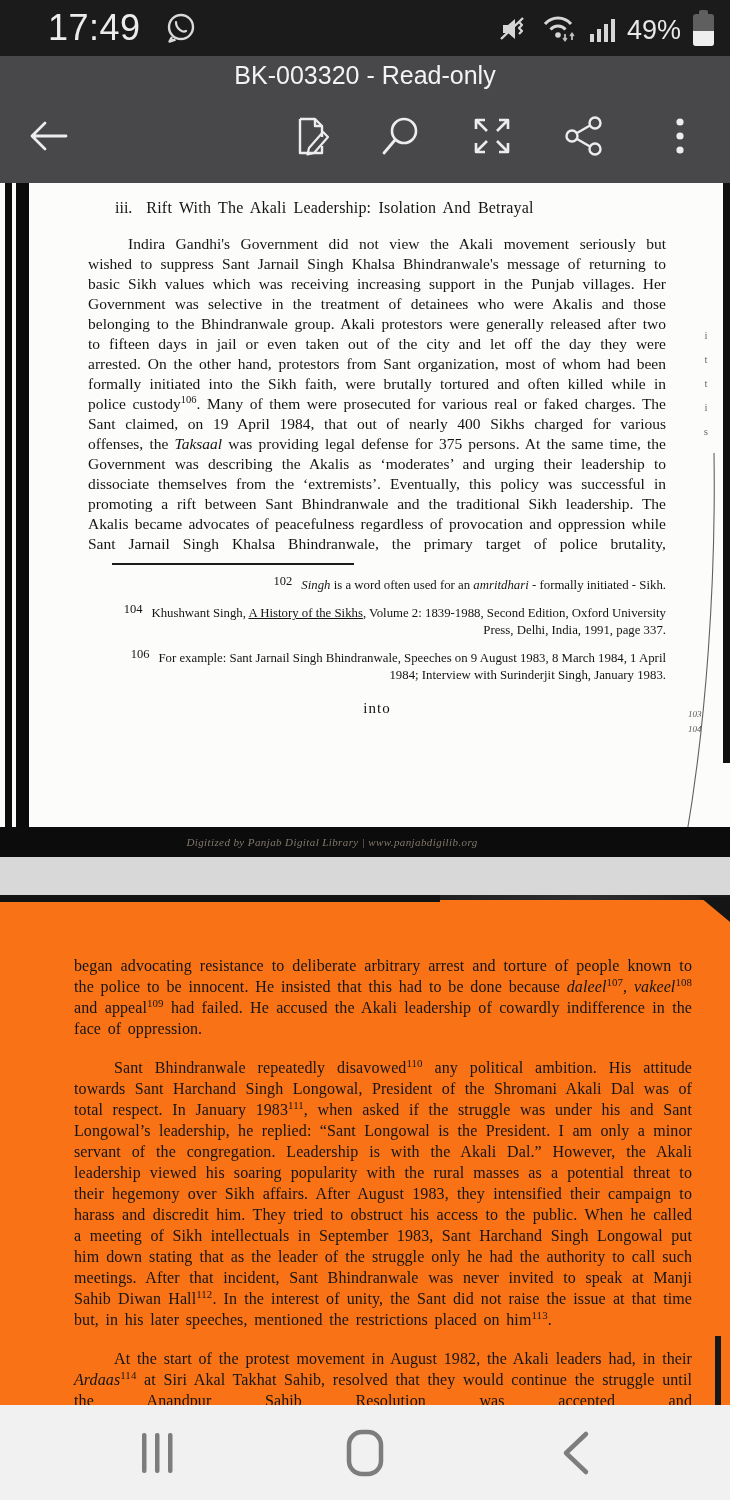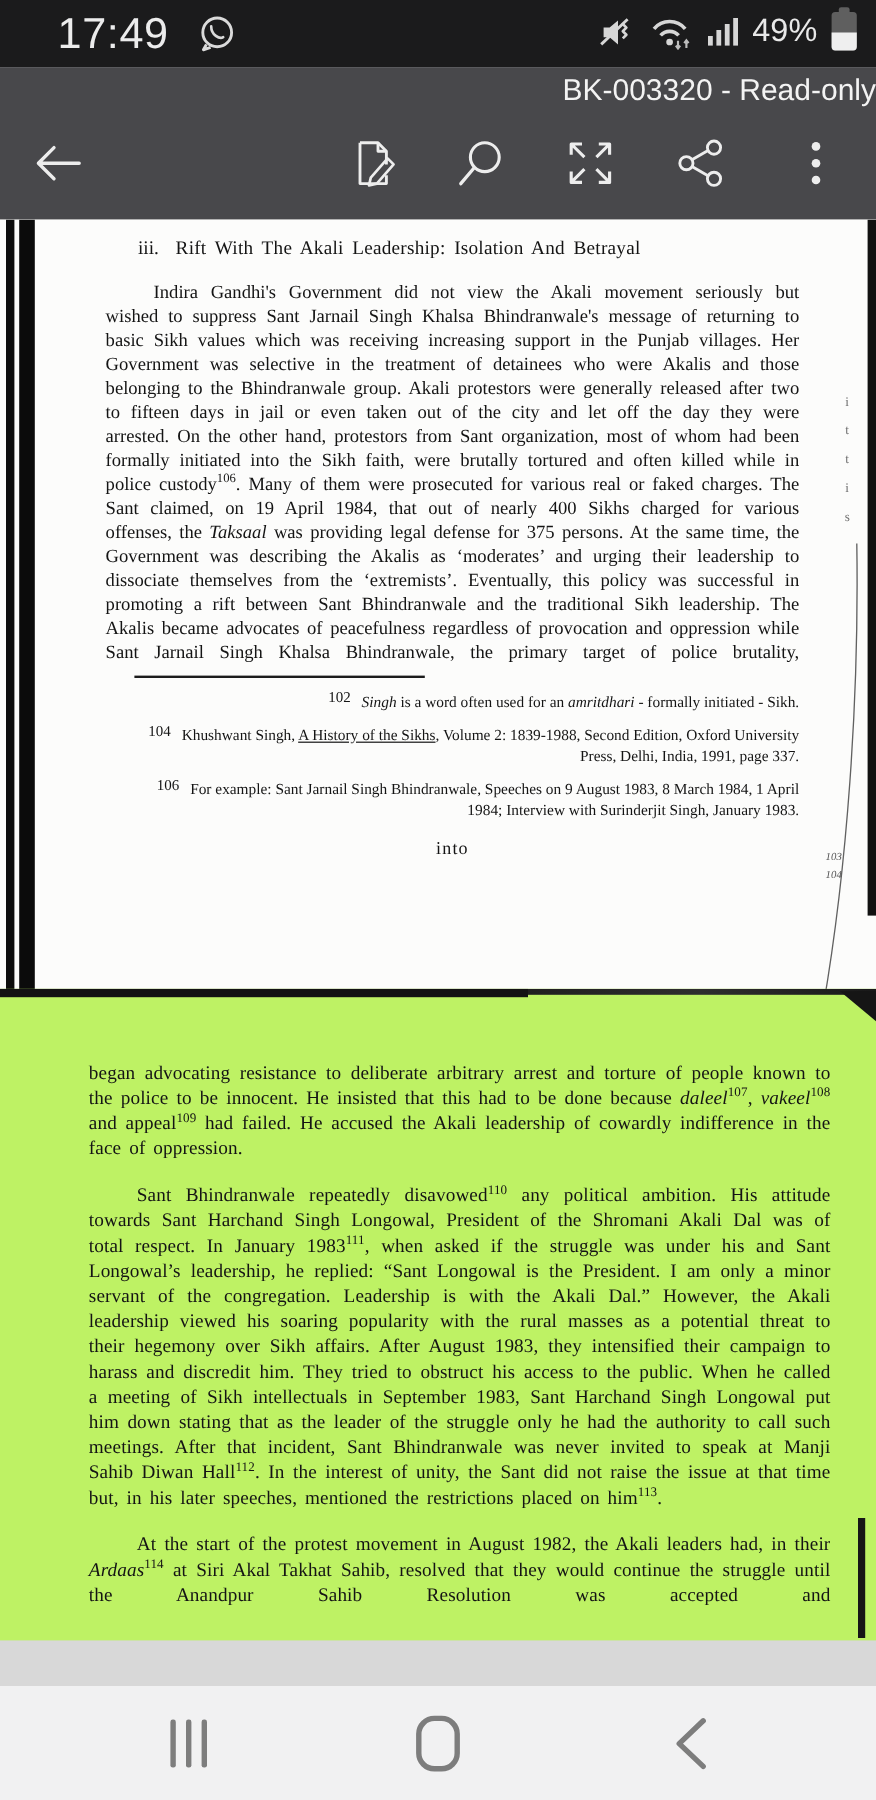--- a/index.html
+++ b/index.html
@@ -4,45 +4,45 @@
 <style>
   html,body{margin:0;padding:0;}
   body{width:730px;height:1500px;position:relative;overflow:hidden;background:#cfcfcf;
        font-family:"Liberation Sans", sans-serif;}
 
   
   .status-bar{position:absolute;top:0;left:0;width:730px;height:56px;background:#1b1b1c;
               display:flex;align-items:center;color:#ececec;}
   .sb-time{font-size:36px;margin-left:48px;letter-spacing:0.5px;}
   .sb-left-icons{margin-left:22px;display:flex;align-items:center;}
-  .sb-right{margin-left:auto;display:flex;align-items:flex-start;gap:9px;margin-right:16px;}
+  .sb-right{margin-left:auto;display:flex;align-items:flex-end;gap:9px;margin-right:16px;}
   .sb-pct{font-size:27px;color:#e8e8e8;}
   .batt{width:21px;height:32px;background:#5f5f5f;border-radius:3px;position:relative;margin-left:3px;}
   .batt:before{content:"";position:absolute;top:-4px;left:6px;width:9px;height:4px;background:#5f5f5f;
                border-radius:2px 2px 0 0;}
   .batt .lvl{position:absolute;bottom:0;left:0;width:100%;height:48%;background:#efefef;border-radius:0 0 3px 3px;}
 
   
   .app-header{position:absolute;top:56px;left:0;width:730px;height:127px;background:#48484b;}
-  .app-title{color:#f3f3f3;font-size:25px;text-align:right;margin-top:5px;font-weight:400;}
+  .app-title{color:#f3f3f3;font-size:25px;text-align:center;margin-top:5px;font-weight:400;}
   .toolbar{position:absolute;top:38px;left:0;width:730px;height:86px;}
   .tb-icon{position:absolute;top:18px;width:48px;height:48px;cursor:pointer;}
   .tb-back{left:24px;}
   .tb-edit{left:286px;}
   .tb-search{left:376px;}
   .tb-full{left:468px;}
   .tb-share{left:560px;}
   .tb-menu{left:656px;}
 
   
   .doc-area{position:absolute;top:183px;left:0;width:730px;height:1222px;background:#d8d8d8;overflow:hidden;}
   .page{position:absolute;left:0;width:730px;background:#fcfcfb;color:#141414;
         font-family:"Liberation Serif", serif;}
   .page1{top:0;height:674px;}
-  .page2{top:641px;height:543px;background:#bef264;overflow:hidden;}
+  .page2{top:712px;height:543px;background:#f97316;overflow:hidden;}
 
   
   .p1-left-bar1{position:absolute;top:0;left:5px;width:7px;height:660px;background:#0d0d0d;}
   .p1-left-bar2{position:absolute;top:0;left:16px;width:13px;height:662px;background:#0b0b0b;}
   .p1-right-bar{position:absolute;top:0;left:723px;width:7px;height:580px;background:#111;}
   .p1-bottom-bar{position:absolute;left:0;bottom:0;width:730px;height:30px;background:#0c0c0c;
                  display:flex;align-items:center;justify-content:center;}
   .watermark{font-size:11px;font-style:italic;color:#82796a;letter-spacing:0.4px;padding-right:66px;}
   .bleed-col{position:absolute;left:699px;top:140px;width:14px;color:#6f6f6f;font-size:11px;
              line-height:24px;text-align:center;}

